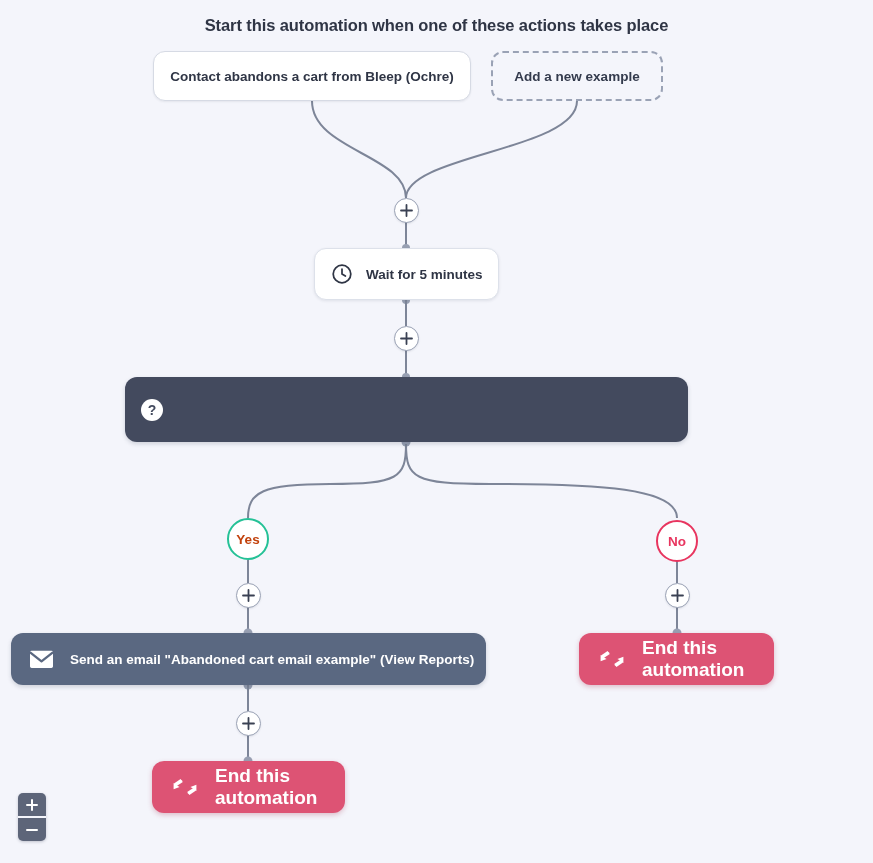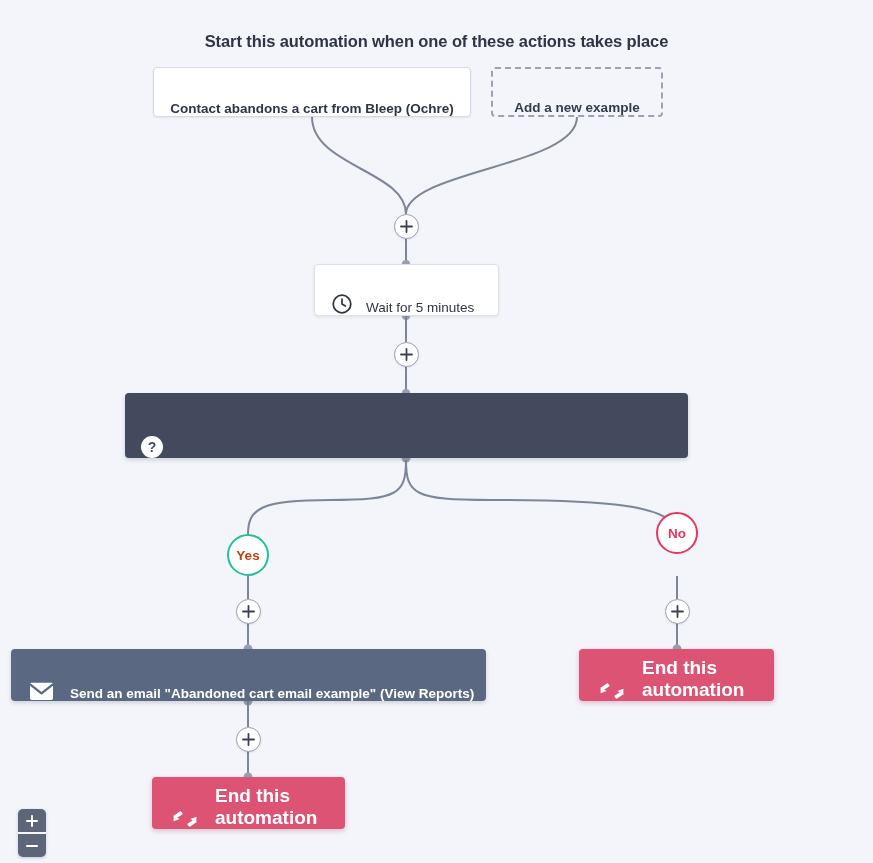--- a/index.html
+++ b/index.html
@@ -12,21 +12,20 @@
     background: #f4f5fb;
     font-family: "Liberation Sans", sans-serif;
     overflow: hidden;
     position: relative;
   }
   #canvas {
     position: absolute;
     inset: 0;
     width: 873px;
     height: 769px;
-    margin-top: 16px;
   }
   
   #wires {
     position: absolute;
     left: 0; top: 0;
     width: 873px;
     height: 863px;
     pointer-events: none;
   }
   .wire {
@@ -47,22 +46,22 @@
     font-size: 16.5px;
     font-weight: bold;
     color: #2f3545;
     letter-spacing: -0.1px;
   }
   
   .node {
     position: absolute;
     box-sizing: border-box;
     display: flex;
-    align-items: flex-end;
-    border-radius: 4px;
+    align-items: center;
+    border-radius: 12px;
   }
   
   .trigger {
     background: #ffffff;
     border: 1px solid #d6dae4;
     box-shadow: 0 1px 2px rgba(40,48,70,0.08);
     justify-content: center;
     color: #2f3545;
     font-size: 13.5px;
     font-weight: bold;
@@ -75,21 +74,21 @@
   }
   
   .card-white {
     background: #ffffff;
     border: 1px solid #dde1ea;
     box-shadow: 0 1px 3px rgba(40,48,70,0.10);
     padding-left: 16px;
     gap: 13px;
     color: #2f3545;
     font-size: 13.5px;
-    font-weight: normal;
+    font-weight: bold;
   }
   
   .card-dark {
     background: #434a5e;
     box-shadow: 0 2px 4px rgba(40,48,70,0.18);
     padding: 0 18px 0 16px;
     gap: 14px;
     color: #ffffff;
     font-size: 13.5px;
     font-weight: bold;
@@ -274,21 +273,21 @@
   </div>
 
   <div class="node card-dark" style="left:125px; top:377px; width:563px; height:65px;">
     <span class="q-badge">?</span>
   </div>
 
   <div class="branch-pill branch-yes" style="left:227px; top:518px;">
     <span>Yes</span>
   </div>
 
-  <div class="branch-pill branch-no" style="left:656px; top:496px;text-align:center;">
+  <div class="branch-pill branch-no" style="left:656px; top:520px;text-align:center;">
     <span>No</span>
   </div>
 
   <div class="plus-btn" style="left:235.5px; top:582.5px;">
     <svg width="13" height="13" viewBox="0 0 13 13">
       <path d="M6.5 1 V12 M1 6.5 H12" stroke="#3a4153" stroke-width="1.8" stroke-linecap="round"></path>
     </svg>
   </div>
 
   <div class="plus-btn" style="left:664.5px; top:582.5px;">

